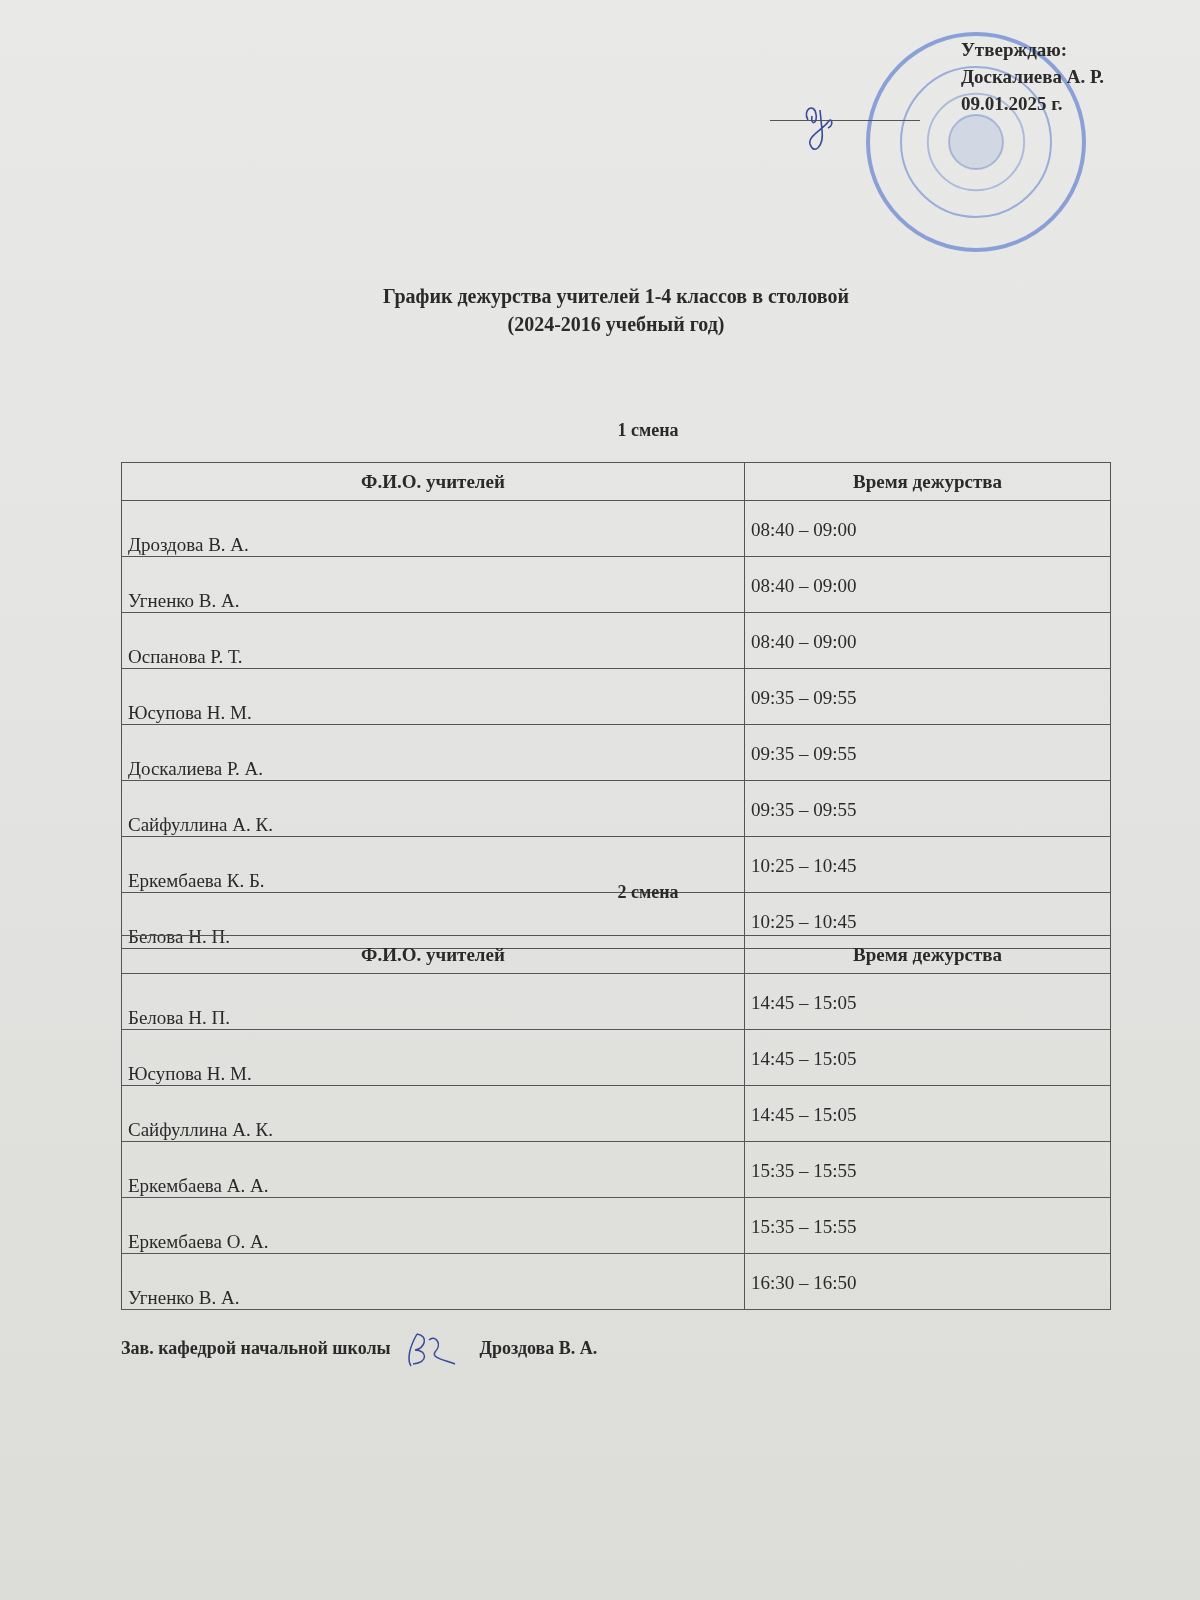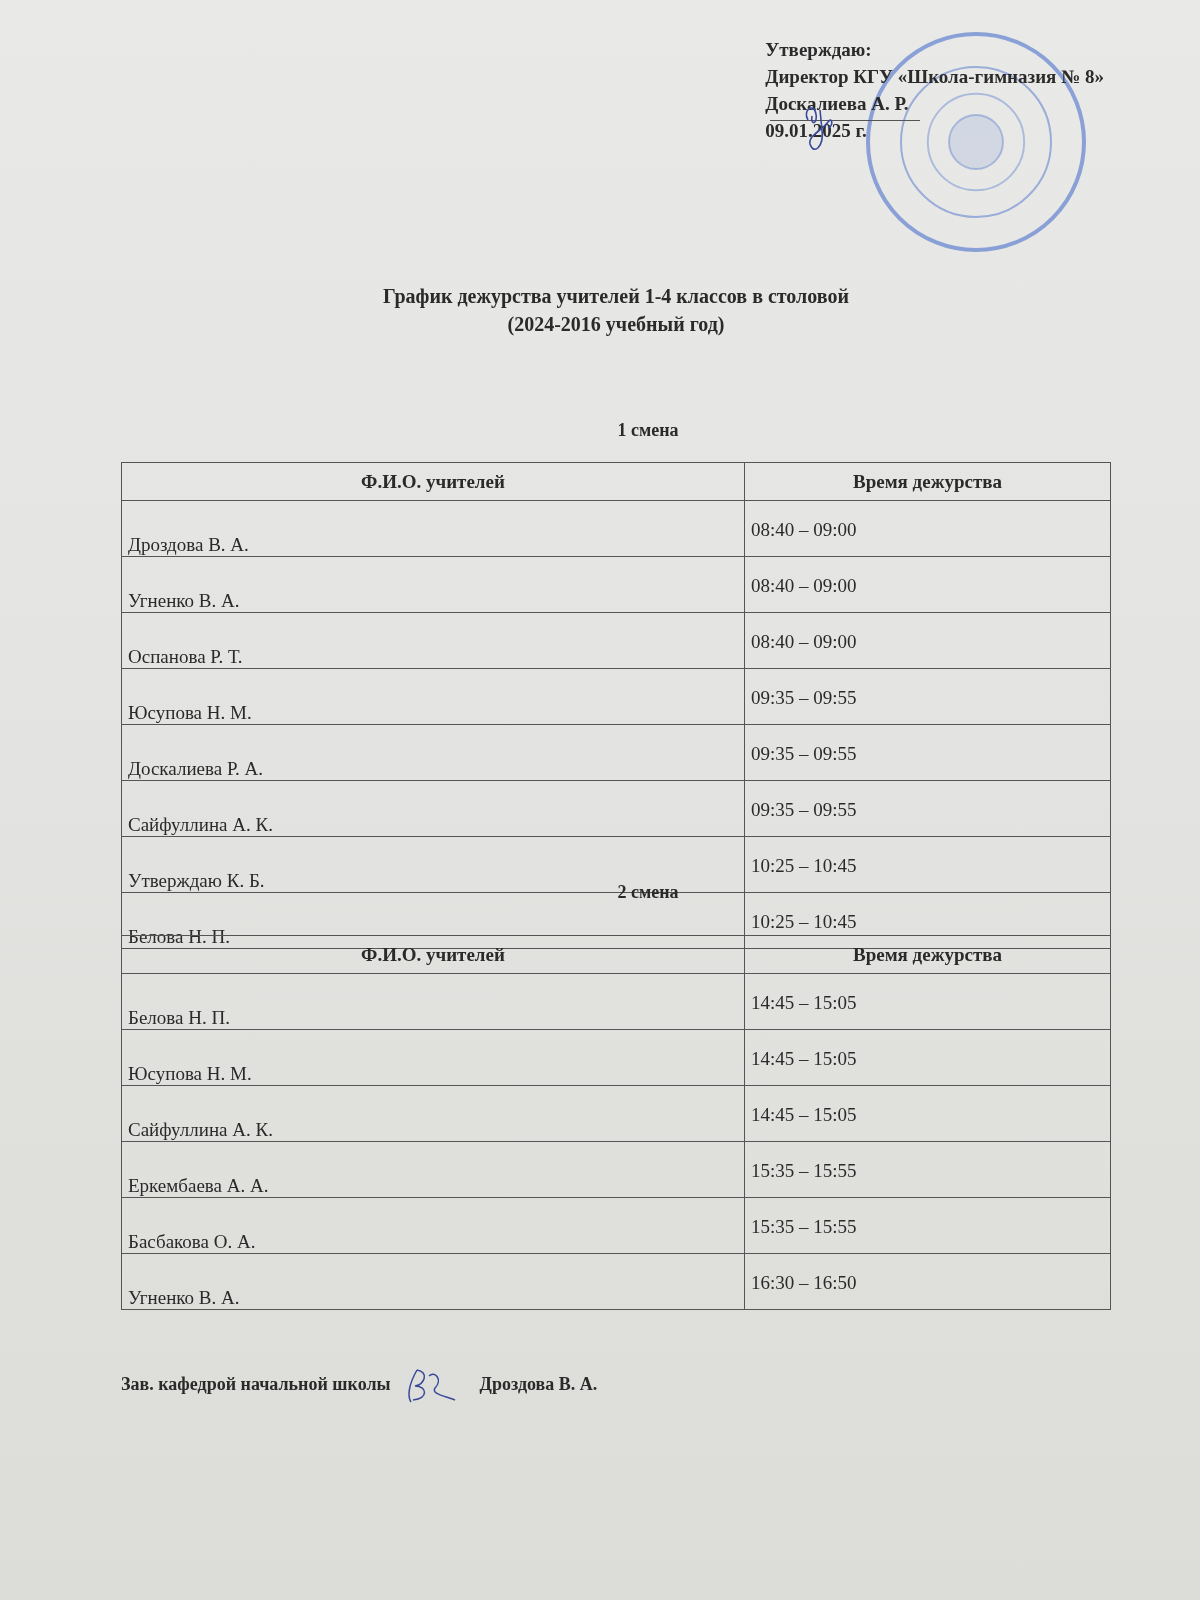--- a/index.html
+++ b/index.html
@@ -41,38 +41,37 @@
   table.duty {
     position:absolute; left:121px; width:990px; border-collapse:collapse;
     font-size:19px;
   }
   table.duty th, table.duty td {
     border:1.5px solid #555; height:37px; padding:0 6px; vertical-align:bottom;
   }
   table.duty th { font-weight:bold; text-align:center; vertical-align:middle; }
   table.duty td.time { vertical-align:top; padding-top:18px; }
   .footer {
-    position:absolute; left:121px; top:1366px; font-weight:bold; font-size:18px;
+    position:absolute; left:121px; top:1330px; font-weight:bold; font-size:18px;
     white-space:nowrap;
   }
   .footer .sig2 { display:inline-block; width:80px; height:40px; vertical-align:middle; }
 </style>
 </head>
 <body>
 
 <div class="stamp">
   <svg class="stamp-text" viewBox="0 0 220 220">
     <circle cx="110" cy="110" r="50" fill="none" stroke="rgba(60,100,200,0.35)" stroke-width="2"></circle>
     <circle cx="110" cy="110" r="28" fill="rgba(60,100,200,0.12)" stroke="rgba(60,100,200,0.35)" stroke-width="2"></circle>
   </svg>
 </div>
 
 <div class="approve">
   <div>Утверждаю:</div>
-  <div>Директор КГУ «Школа-гимназия № 8»</div>
   <div>Доскалиева А. Р.</div>
   <div>09.01.2025 г.</div>
 </div>
 <div class="sig-line"></div>
 <svg class="sig1" viewBox="0 0 50 60">
   <path d="M8 20 C2 10, 14 2, 16 14 C18 24, 10 26, 12 16 M20 10 L22 30 C24 46, 14 56, 10 44 C8 36, 22 30, 28 22 C32 16, 34 26, 28 28" fill="none" stroke="#3a4a9a" stroke-width="1.6"></path>
 </svg>
 
 <div class="title">
   <div>График дежурства учителей 1-4 классов в столовой</div>
@@ -107,21 +106,21 @@
       </tr>
     <tr>
         <td>Доскалиева Р. А.</td>
         <td class="time">09:35 – 09:55</td>
       </tr>
     <tr>
         <td>Сайфуллина А. К.</td>
         <td class="time">09:35 – 09:55</td>
       </tr>
     <tr>
-        <td>Утверждаю К. Б.</td>
+        <td>Еркембаева К. Б.</td>
         <td class="time">10:25 – 10:45</td>
       </tr>
     <tr>
         <td>Белова Н. П.</td>
         <td class="time">10:25 – 10:45</td>
       </tr>
   </tbody>
 </table>
 
 <div class="shift-title" style="top:882px;">2 смена</div>
@@ -144,21 +143,21 @@
       </tr>
     <tr>
         <td>Сайфуллина А. К.</td>
         <td class="time">14:45 – 15:05</td>
       </tr>
     <tr>
         <td>Еркембаева А. А.</td>
         <td class="time">15:35 – 15:55</td>
       </tr>
     <tr>
-        <td>Басбакова О. А.</td>
+        <td>Еркембаева О. А.</td>
         <td class="time">15:35 – 15:55</td>
       </tr>
     <tr>
         <td>Угненко В. А.</td>
         <td class="time">16:30 – 16:50</td>
       </tr>
   </tbody>
 </table>
 
 <div class="footer">

